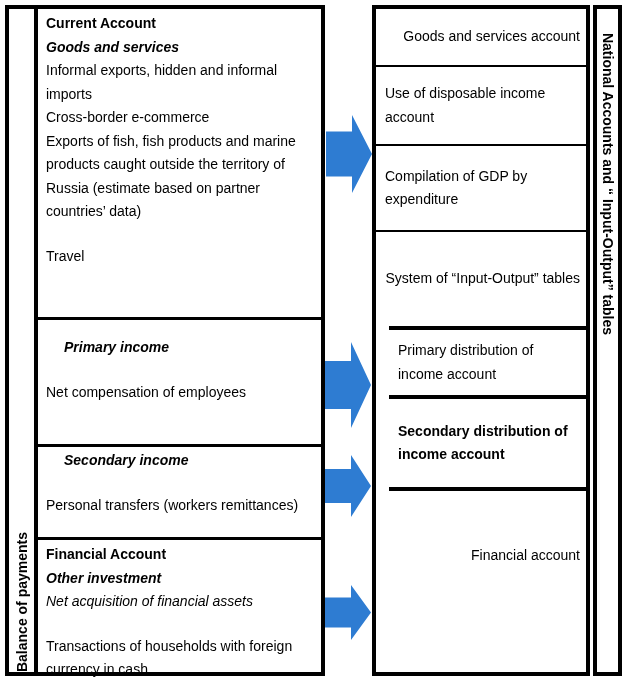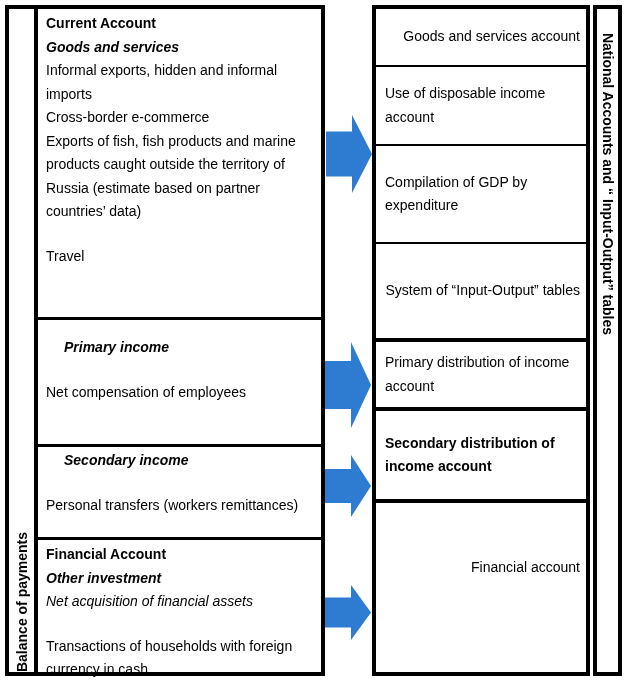--- a/index.html
+++ b/index.html
@@ -16,21 +16,21 @@
   .section.divided{border-top:3px solid #000;}
   .line{line-height:23.5px;min-height:23.5px;}
   .spacer{height:21px;}
   .t-b{font-weight:bold;}
   .t-biu{font-weight:bold;font-style:italic;}
   .t-i{font-style:italic;}
   .indent{margin-left:18px;}
   .rrow{box-sizing:border-box;display:flex;align-items:center;
     padding:0 6px 0 9px;line-height:23.5px;border-top:2px solid #000;justify-content:flex-end;}
   .rrow.first{border-top:none;}
-  .rrow.thick{border-top-width:4px;}
+  .rrow.thick{border-top-width:4px;margin-left:13px;}
   .arrow{position:absolute;display:block;}
 </style>
 </head>
 <body>
 
 <div id="stage">
 
   <div class="box" style="left:5px;top:5px;width:33px;height:671px;">
     <span class="vlabel up" style="top:593px;">Balance of payments</span>
   </div>
@@ -81,21 +81,21 @@
     <polygon points="0,12.5 26,12.5 26,0 46,27.5 26,55 26,42.5 0,42.5" fill="#2E7CD2"></polygon>
   </svg>
 
   <div class="box" style="left:372px;top:5px;width:218px;height:671px;">
     <div class="rrow first" style="height:56px;">
       <span>Goods and services account</span>
     </div>
     <div class="rrow" style="height:79px;">
       <span>Use of disposable income account</span>
     </div>
-    <div class="rrow" style="height:98px;">
+    <div class="rrow" style="height:86px;">
       <span>Compilation of GDP by expenditure</span>
     </div>
     <div class="rrow" style="height:96px;">
       <span>System of “Input-Output” tables</span>
     </div>
     <div class="rrow thick" style="height:69px;">
       <span>Primary distribution of income account</span>
     </div>
     <div class="rrow thick" style="height:92px;font-weight:bold;">
       <span>Secondary distribution of income account</span>

